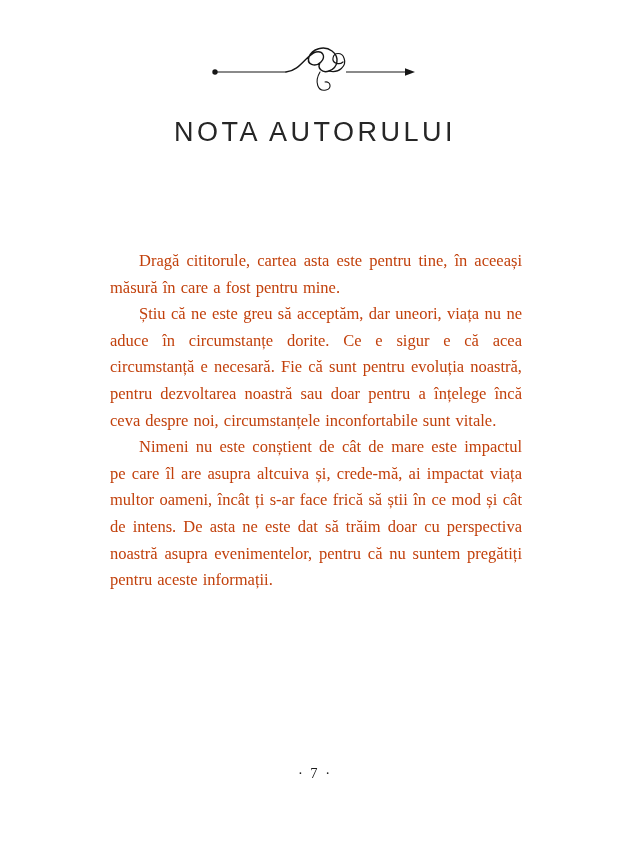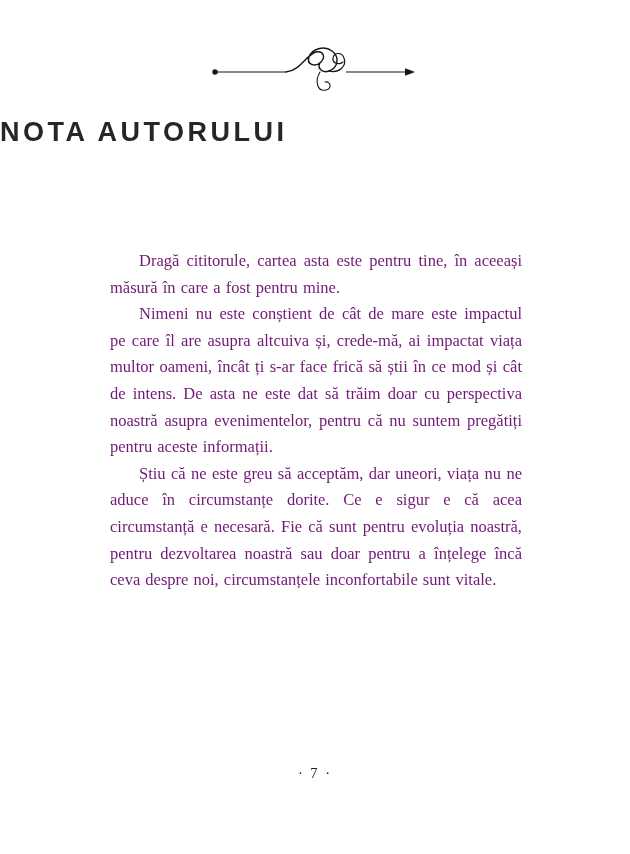--- a/index.html
+++ b/index.html
@@ -25,35 +25,36 @@
   }
   .ornament svg {
     display: inline-block;
   }
   .title {
     position: absolute;
     top: 117px;
     left: 0;
     right: 0;
     margin: 0;
+    text-align: center;
     font-family: "Liberation Sans", sans-serif;
-    font-weight: 700;
+    font-weight: 400;
     font-size: 27px;
     letter-spacing: 3.5px;
     color: #262626;
   }
   .body-text {
     position: absolute;
     top: 248px;
     left: 110px;
     width: 412px;
     font-size: 16.5px;
     line-height: 26.6px;
     text-align: justify;
-    color: #701a75;
+    color: #c2410c;
   }
   .body-text p {
     margin: 0;
     text-indent: 29px;
     word-spacing: 1px;
   }
   .page-number {
     position: absolute;
     bottom: 72px;
     left: 0;
@@ -86,19 +87,19 @@
       <line x1="136" y1="30" x2="199" y2="30" stroke="#161616" stroke-width="1.2"></line>
 
       <path d="M205,30 L195,26.2 L195,33.8 Z" fill="#161616"></path>
     </svg>
   </div>
 
   <h1 class="title">NOTA AUTORULUI</h1>
 
   <div class="body-text">
     <p>Dragă cititorule, cartea asta este pentru tine, în aceeași măsură în care a fost pentru mine.</p>
+    <p>Știu că ne este greu să acceptăm, dar uneori, viața nu ne aduce în circumstanțe dorite. Ce e sigur e că acea circumstanță e necesară. Fie că sunt pentru evoluția noastră, pentru dezvoltarea noastră sau doar pentru a înțelege încă ceva despre noi, circumstanțele inconfortabile sunt vitale.</p>
     <p>Nimeni nu este conștient de cât de mare este impactul pe care îl are asupra altcuiva și, crede-mă, ai impactat viața multor oameni, încât ți s-ar face frică să știi în ce mod și cât de intens. De asta ne este dat să trăim doar cu perspectiva noastră asupra evenimentelor, pentru că nu suntem pregătiți pentru aceste informații.</p>
-    <p>Știu că ne este greu să acceptăm, dar uneori, viața nu ne aduce în circumstanțe dorite. Ce e sigur e că acea circumstanță e necesară. Fie că sunt pentru evoluția noastră, pentru dezvoltarea noastră sau doar pentru a înțelege încă ceva despre noi, circumstanțele inconfortabile sunt vitale.</p>
   </div>
 
   <div class="page-number">· 7 ·</div>
 
 </div>
 
 </body></html>

